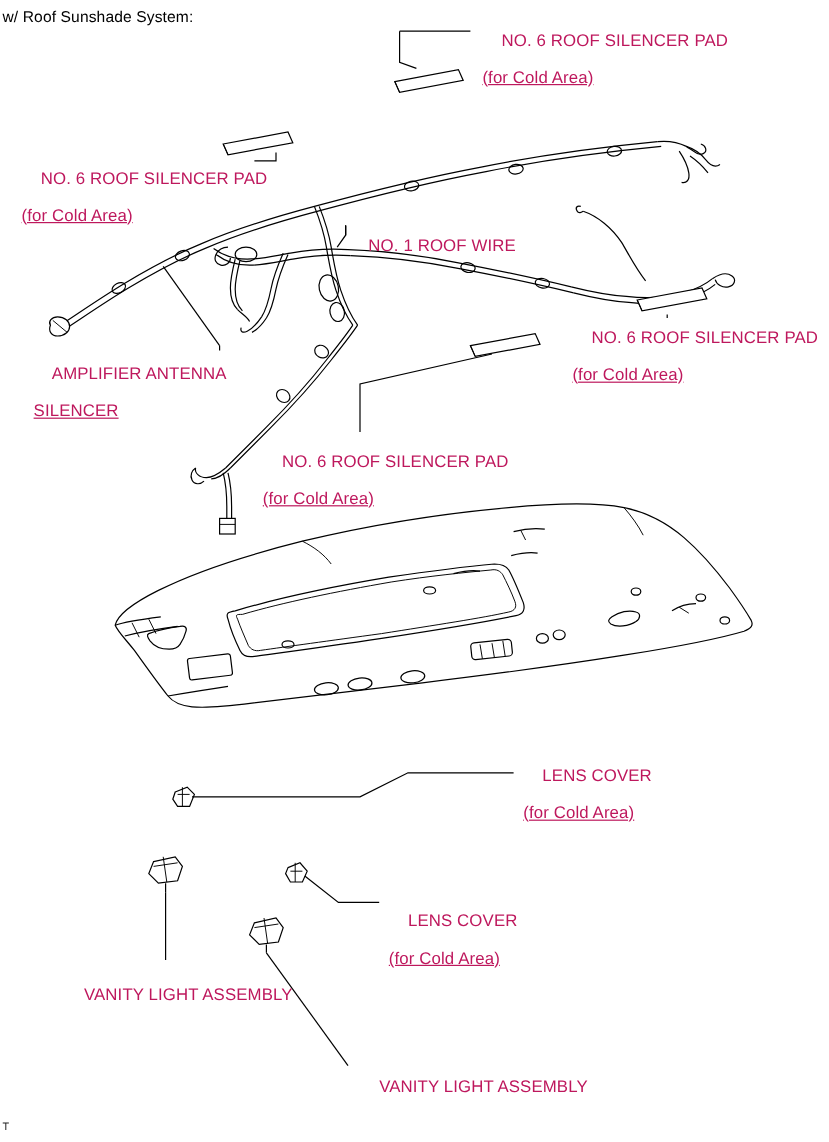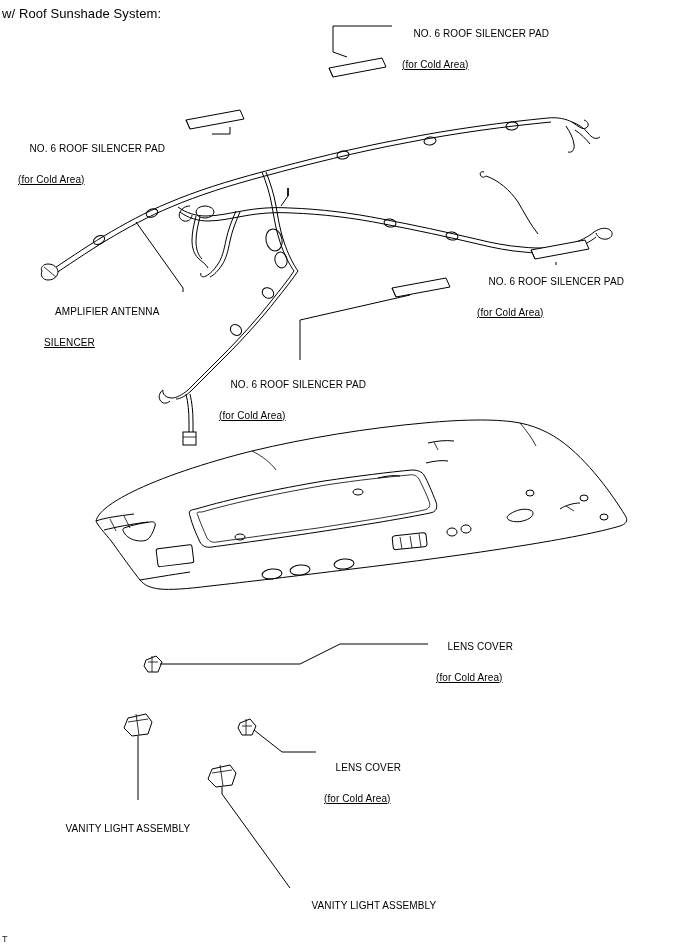--- a/index.html
+++ b/index.html
@@ -16,23 +16,23 @@
     overflow: hidden;
   }
   #diagram-root {
     position: absolute;
     left: 0; top: 0;
     width: 691px;
     height: 952px;
   }
   .label {
     position: absolute;
-    font-size: 10px;
+    font-size: 14px;
     line-height: 15.5px;
-    color: #000000;
+    color: #be185d;
     white-space: pre;
     letter-spacing: 0.1px;
   }
   .label .sub {
     display: block;
     text-decoration: underline;
   }
   #heading {
     position: absolute;
     left: 2px;
@@ -244,27 +244,30 @@
   <div class="label" style="left:402px; top:10px;">
     <span>NO. 6 ROOF SILENCER PAD</span>
     <span class="sub">(for Cold Area)</span>
   </div>
 
   <div class="label" style="left:18px; top:125px;">
     <span>NO. 6 ROOF SILENCER PAD</span>
     <span class="sub">(for Cold Area)</span>
   </div>
 
+  <div class="label" style="left:291px; top:181px;">
+    <span>NO. 1 ROOF WIRE</span>
+  </div>
 
   <div class="label" style="left:477px; top:258px;">
     <span>NO. 6 ROOF SILENCER PAD</span>
     <span class="sub">(for Cold Area)</span>
   </div>
 
-  <div class="label" style="left:44px; top:288px;">
+  <div class="label" style="left:28px; top:288px;">
     <span>AMPLIFIER ANTENNA</span>
     <span class="sub">SILENCER</span>
   </div>
 
   <div class="label" style="left:219px; top:361px;">
     <span>NO. 6 ROOF SILENCER PAD</span>
     <span class="sub">(for Cold Area)</span>
   </div>
 
   <div class="label" style="left:436px; top:623px;">

